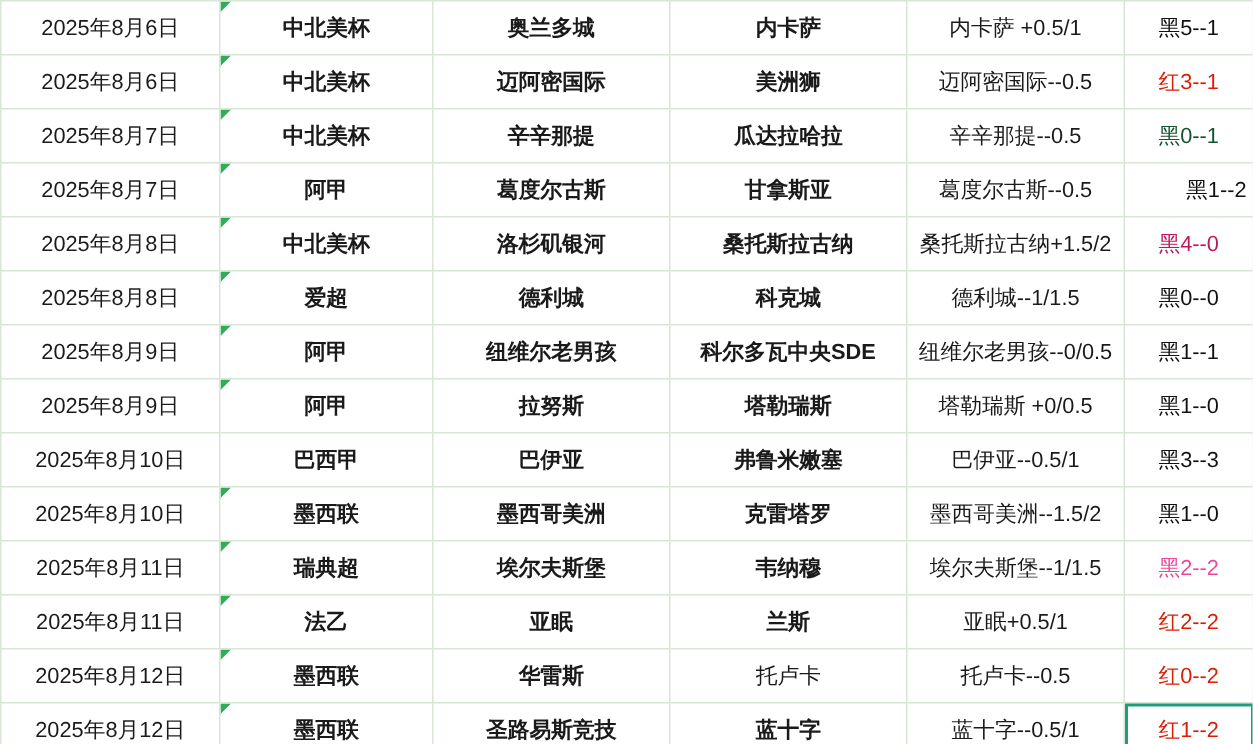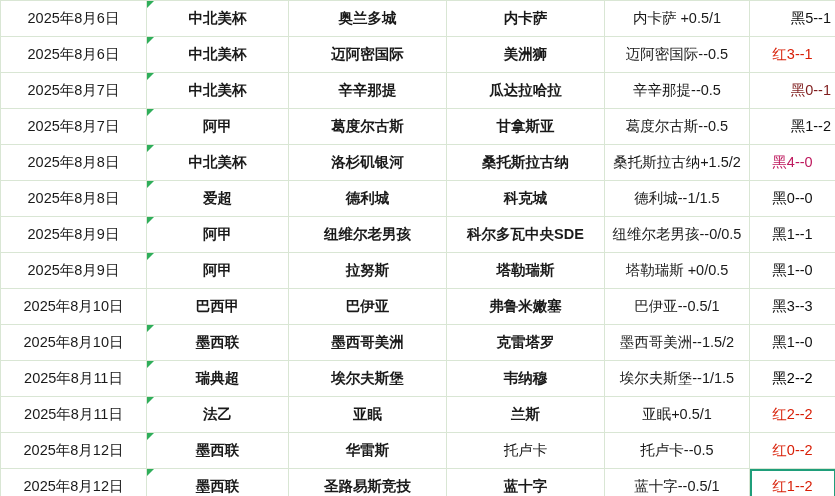--- a/index.html
+++ b/index.html
@@ -82,37 +82,37 @@
     <col class="c-hand">
     <col class="c-res">
   </colgroup>
   <tbody id="tbody">
       <tr>
         <td class="col-date">2025年8月6日</td>
         <td class="col-league marker">中北美杯</td>
         <td class="col-home">奥兰多城</td>
         <td class="col-away">内卡萨</td>
         <td class="col-hand">内卡萨 +0.5/1</td>
-        <td class="col-res res-black" style="color: rgb(17, 17, 17); text-align: right;">黑5--1</td>
+        <td class="col-res res-black" style="color: rgb(17, 17, 17);">黑5--1</td>
       </tr>
       <tr>
         <td class="col-date">2025年8月6日</td>
         <td class="col-league marker">中北美杯</td>
         <td class="col-home">迈阿密国际</td>
         <td class="col-away">美洲狮</td>
         <td class="col-hand">迈阿密国际--0.5</td>
         <td class="col-res res-red" style="color: rgb(216, 30, 6);">红3--1</td>
       </tr>
       <tr>
         <td class="col-date">2025年8月7日</td>
         <td class="col-league marker">中北美杯</td>
         <td class="col-home">辛辛那提</td>
         <td class="col-away">瓜达拉哈拉</td>
         <td class="col-hand">辛辛那提--0.5</td>
-        <td class="col-res res-black" style="color: #7f1d1d; text-align: right;">黑0--1</td>
+        <td class="col-res res-black" style="color: #14532d;">黑0--1</td>
       </tr>
       <tr>
         <td class="col-date">2025年8月7日</td>
         <td class="col-league marker">阿甲</td>
         <td class="col-home">葛度尔古斯</td>
         <td class="col-away">甘拿斯亚</td>
         <td class="col-hand">葛度尔古斯--0.5</td>
         <td class="col-res res-black" style="color: rgb(17, 17, 17); text-align: right;">黑1--2</td>
       </tr>
       <tr>
@@ -162,21 +162,21 @@
         <td class="col-away">克雷塔罗</td>
         <td class="col-hand">墨西哥美洲--1.5/2</td>
         <td class="col-res res-black" style="color: rgb(17, 17, 17);">黑1--0</td>
       </tr>
       <tr>
         <td class="col-date">2025年8月11日</td>
         <td class="col-league marker">瑞典超</td>
         <td class="col-home">埃尔夫斯堡</td>
         <td class="col-away">韦纳穆</td>
         <td class="col-hand">埃尔夫斯堡--1/1.5</td>
-        <td class="col-res res-black" style="color: #000000;">黑2--2</td>
+        <td class="col-res res-black" style="color: #ec4899;">黑2--2</td>
       </tr>
       <tr>
         <td class="col-date">2025年8月11日</td>
         <td class="col-league marker">法乙</td>
         <td class="col-home">亚眠</td>
         <td class="col-away">兰斯</td>
         <td class="col-hand">亚眠+0.5/1</td>
         <td class="col-res res-red" style="color: rgb(216, 30, 6);">红2--2</td>
       </tr>
       <tr>

